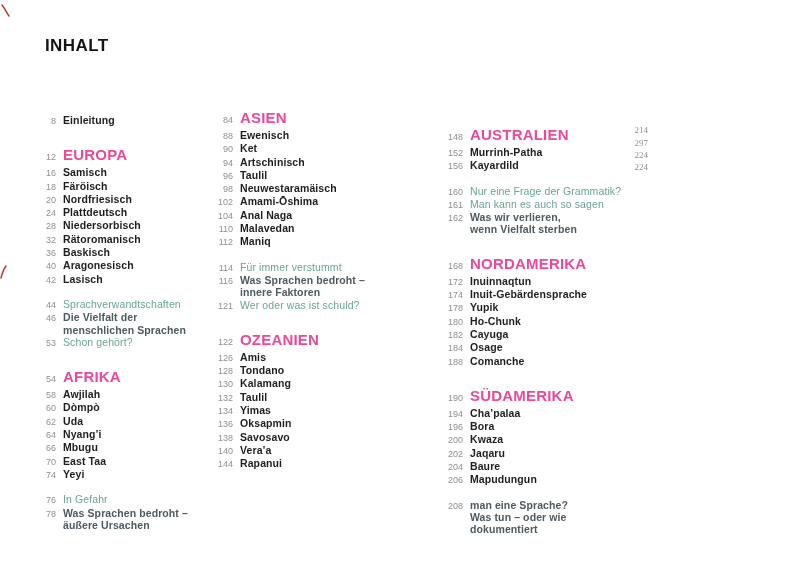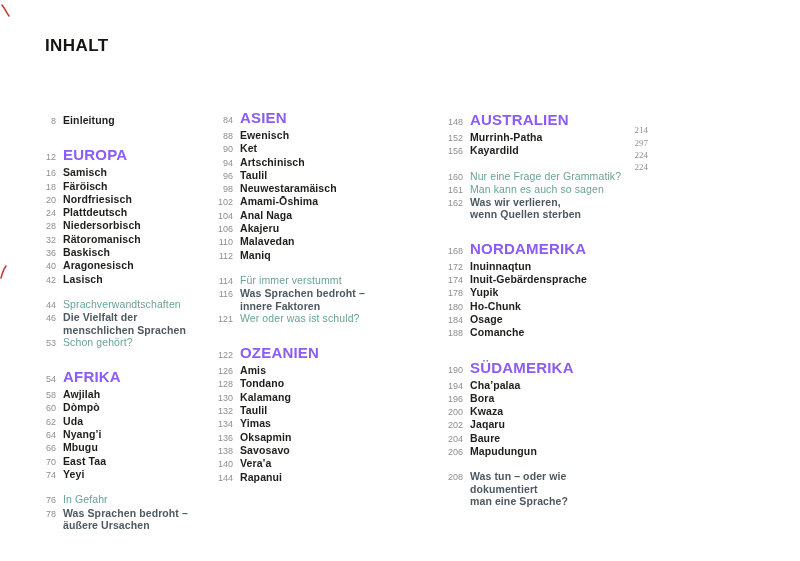--- a/index.html
+++ b/index.html
@@ -10,36 +10,36 @@
   .title { position:absolute; left:45px; top:36px; font-size:17px; font-weight:bold;
            letter-spacing:0.4px; color:#141412; }
 
   .edge-mark { position:absolute; }
   .edge-mark.top { left:1px; top:4px; }
   .edge-mark.mid { left:0px; top:265px; }
 
   .col  { position:absolute; }
   .col0 { left:30px;  top:114px; width:176px; }
   .col1 { left:207px; top:109px; width:182px; }
-  .col2 { left:437px; top:111px; width:186px; }
+  .col2 { left:437px; top:126px; width:186px; }
   .col3 { left:622px; top:112px; width:172px;font-family:Liberation Serif, serif; }
 
   .block.gap-head  { margin-top:19px; }
   .block.gap-essay { margin-top:12px; }
 
   .row { display:flex; align-items:baseline; line-height:12.3px; min-height:12.3px; }
   .num { flex:0 0 26px; text-align:right; font-size:9px; color:#8f8f8f; letter-spacing:0px; }
   .lbl { margin-left:7px; font-size:10.5px; color:#1e1e1c; font-weight:bold; letter-spacing:0.1px; }
   .lbl .line { line-height:12.3px; }
 
   .lbl.teal  { color:#69a497; font-weight:normal; }
   .lbl.slate { color:#4d5961; font-weight:bold; }
 
   .heading-row { line-height:17px; min-height:17px; }
-  .heading-row .lbl { font-size:15px; font-weight:bold; color:#8b5cf6; letter-spacing:0.2px; }
+  .heading-row .lbl { font-size:15px; font-weight:bold; color:#ec4899; letter-spacing:0.2px; }
   .heading-row.small { line-height:12.3px; min-height:12.3px; }
   .heading-row.small .lbl { font-size:11px; letter-spacing:0.2px; }
 </style>
 </head>
 <body>
 
 <div class="page">
 
   <div class="title">INHALT</div>
 
@@ -193,24 +193,20 @@
           </div>
           <div class="row">
             <div class="num">102</div>
             <div class="lbl plain">Amami-Ōshima</div>
           </div>
           <div class="row">
             <div class="num">104</div>
             <div class="lbl plain">Anal Naga</div>
           </div>
           <div class="row">
-            <div class="num">106</div>
-            <div class="lbl plain">Akajeru</div>
-          </div>
-          <div class="row">
             <div class="num">110</div>
             <div class="lbl plain">Malavedan</div>
           </div>
           <div class="row">
             <div class="num">112</div>
             <div class="lbl plain">Maniq</div>
           </div>
         </div>
         <div class="block entries gap-essay">
           <div class="row">
@@ -293,21 +289,21 @@
             <div class="lbl teal">Nur eine Frage der Grammatik?</div>
           </div>
           <div class="row">
             <div class="num">161</div>
             <div class="lbl teal">Man kann es auch so sagen</div>
           </div>
           <div class="row">
             <div class="num">162</div>
             <div class="lbl slate">
               <div class="line">Was wir verlieren,</div>
-              <div class="line">wenn Quellen sterben</div>
+              <div class="line">wenn Vielfalt sterben</div>
             </div>
           </div>
         </div>
         <div class="block section gap-head">
           <div class="row heading-row">
             <div class="num">168</div>
             <div class="lbl head">NORDAMERIKA</div>
           </div>
           <div class="row">
             <div class="num">172</div>
@@ -319,20 +315,24 @@
           </div>
           <div class="row">
             <div class="num">178</div>
             <div class="lbl plain">Yupik</div>
           </div>
           <div class="row">
             <div class="num">180</div>
             <div class="lbl plain">Ho-Chunk</div>
           </div>
           <div class="row">
+            <div class="num">182</div>
+            <div class="lbl plain">Cayuga</div>
+          </div>
+          <div class="row">
             <div class="num">184</div>
             <div class="lbl plain">Osage</div>
           </div>
           <div class="row">
             <div class="num">188</div>
             <div class="lbl plain">Comanche</div>
           </div>
         </div>
         <div class="block section gap-head">
           <div class="row heading-row">
@@ -361,22 +361,22 @@
           </div>
           <div class="row">
             <div class="num">206</div>
             <div class="lbl plain">Mapudungun</div>
           </div>
         </div>
         <div class="block entries gap-essay">
           <div class="row">
             <div class="num">208</div>
             <div class="lbl slate">
+              <div class="line">man eine Sprache?</div>
               <div class="line">Was tun – oder wie dokumentiert</div>
-              <div class="line">man eine Sprache?</div>
             </div>
           </div>
         </div>
       </div>
       <div class="col col3">
         <div class="block section">
           <div class="row heading-row small">
             <div class="num"></div>
             <div class="lbl head">ANHANG</div>
           </div>

